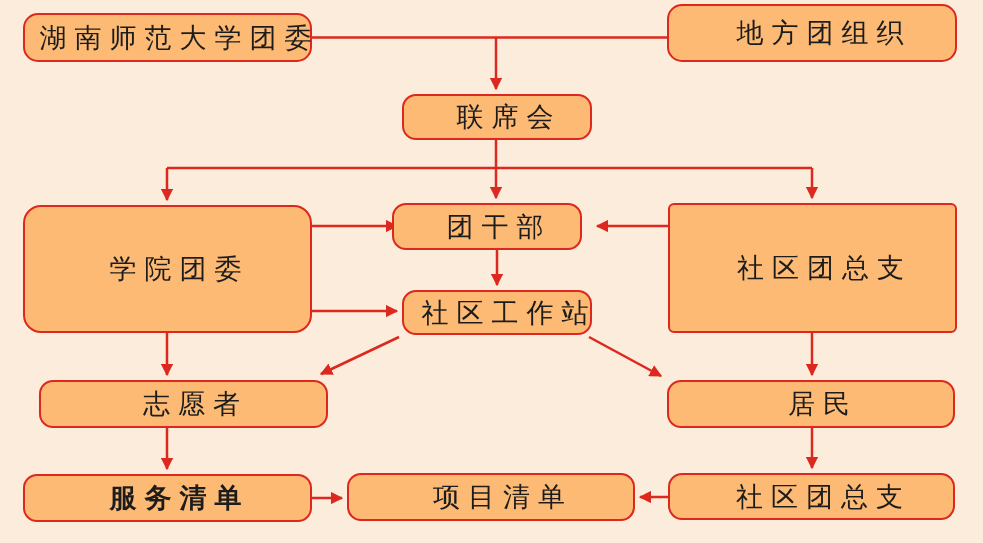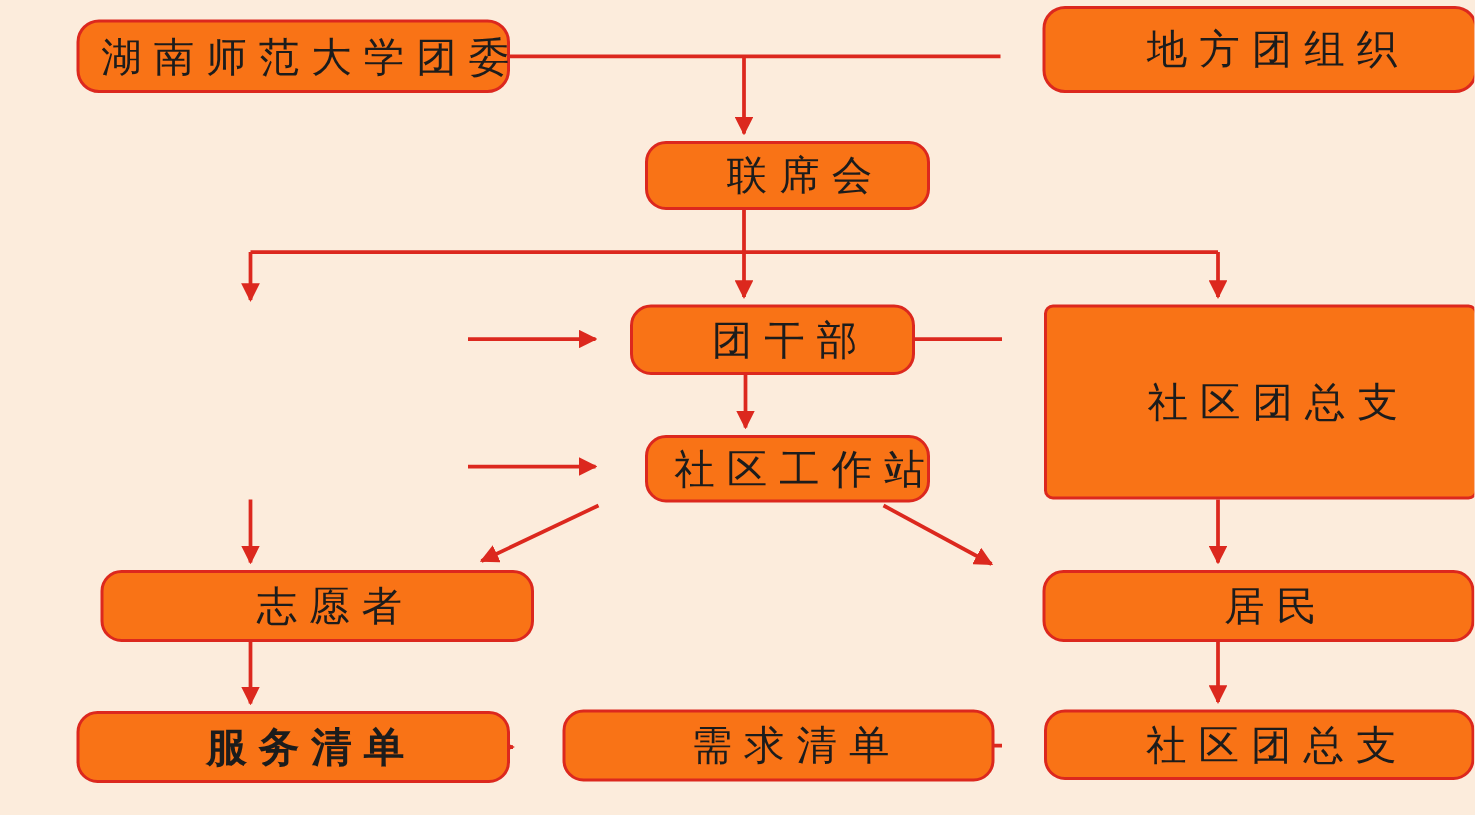--- a/index.html
+++ b/index.html
@@ -20,30 +20,29 @@
     left: 0;
     top: 0;
     z-index: 1;
   }
   .node {
     position: absolute;
     z-index: 2;
     box-sizing: border-box;
     border: 2.5px solid #dc281e;
     border-radius: 15px;
-    background: #f97316;
+    background: #fdba74;
     display: flex;
     align-items: center;
     justify-content: center;
     color: #1c1c1c;
     font-size: 27px;
     letter-spacing: 8px;
     padding-left: 24px; 
     white-space: nowrap;
-    margin-left: 28px;
   }
   .node.small { border-radius: 14px; }
   
   #node-university { left: 23px;  top: 13px;  width: 289px; height: 49px; }
   #node-local      { left: 667px; top: 4px;  width: 290px; height: 58px; }
   #node-joint      { left: 402px; top: 94px;  width: 190px; height: 46px; }
   #node-college    { left: 23px;  top: 205px; width: 289px; height: 128px; border-radius: 18px; }
   #node-cadre      { left: 392px; top: 203px; width: 190px; height: 47px; }
   #node-branch     { left: 668px; top: 203px; width: 289px; height: 130px; border-radius: 6px; }
   #node-station    { left: 402px; top: 290px; width: 190px; height: 45px; }
@@ -87,22 +86,23 @@
       <path d="M167 428 V469" marker-end="url(#arrow)"></path>
       <path d="M812 428 V468" marker-end="url(#arrow)"></path>
       <path d="M312 498 H342" marker-end="url(#arrow)"></path>
       <path d="M668 497 H640" marker-end="url(#arrow)"></path>
     </g>
   </svg>
 
   <div class="node" id="node-university">湖南师范大学团委</div>
   <div class="node" id="node-local">地方团组织</div>
   <div class="node small" id="node-joint">联席会</div>
+  <div class="node" id="node-college">学院团委</div>
   <div class="node small" id="node-cadre">团干部</div>
   <div class="node" id="node-branch">社区团总支</div>
   <div class="node small" id="node-station">社区工作站</div>
   <div class="node small" id="node-volunteer">志愿者</div>
   <div class="node small" id="node-resident">居民</div>
   <div class="node small" id="node-service">服务清单</div>
-  <div class="node small" id="node-project">需求清单</div>
+  <div class="node small" id="node-project">项目清单</div>
   <div class="node small" id="node-demand">社区团总支</div>
 
 </div>
 
 </body></html>

